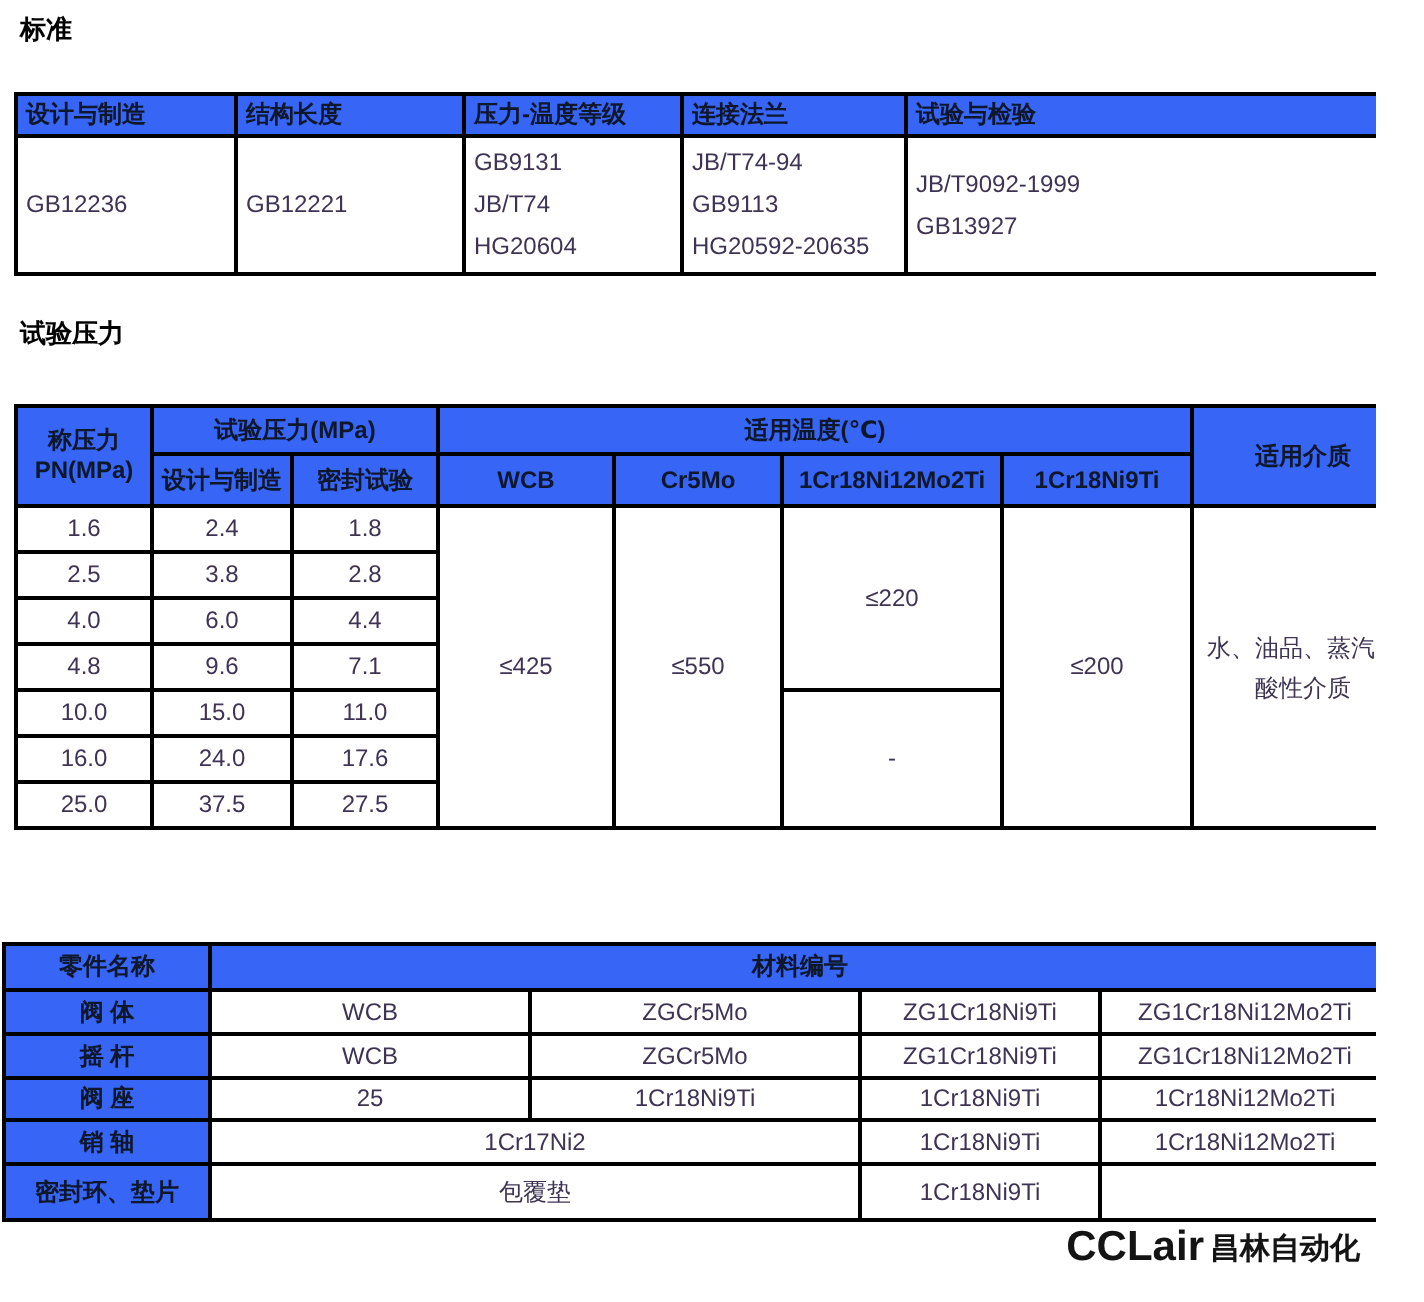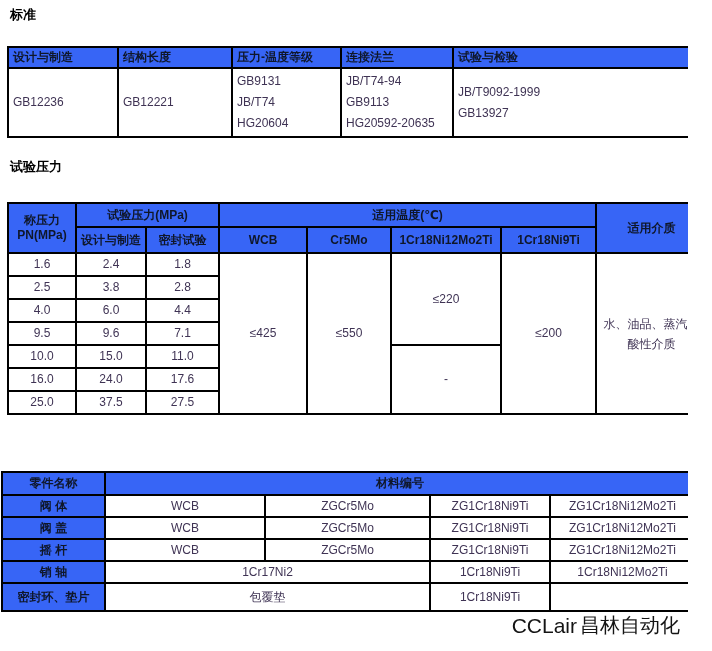--- a/index.html
+++ b/index.html
@@ -25,24 +25,24 @@
   
   .t-standards th{text-align:left;padding:2px 4px;}
   .t-standards td{text-align:left;padding:2px 4px;line-height:21px;}
   
   .t-pressure th,.t-pressure td{text-align:center;}
   .t-pressure .media-cell{line-height:20px;padding:0 2px;}
   
   .t-materials th{text-align:center;}
   .watermark{
     position:absolute;right:8px;top:612px;display:flex;align-items:center;gap:3px;
-    color:#141414;font-weight:normal;white-space:nowrap;
+    color:#141414;font-weight:bold;white-space:nowrap;
   }
   .watermark .wm-latin{font-size:21px;letter-spacing:0px;}
-  .watermark .wm-cjk{font-size:20px;}
+  .watermark .wm-cjk{font-size:15px;}
 </style>
 </head>
 <body>
 
 <div class="page">
 
   <div class="sec-title" style="top:6px;">标准</div>
 
   <table class="tbl t-standards" style="left:7px;top:46px;width:699px;">
     <colgroup>
@@ -126,21 +126,21 @@
         <td>2.5</td>
         <td>3.8</td>
         <td>2.8</td>
       </tr>
       <tr style="height:23px">
         <td>4.0</td>
         <td>6.0</td>
         <td>4.4</td>
       </tr>
       <tr style="height:23px">
-        <td>9.5</td>
+        <td>4.8</td>
         <td>9.6</td>
         <td>7.1</td>
       </tr>
       <tr style="height:23px">
         <td>10.0</td>
         <td>15.0</td>
         <td>11.0</td>
         <td rowspan="3">-</td>
       </tr>
       <tr style="height:23px">
@@ -171,33 +171,33 @@
         <th colspan="4">材料编号</th>
       </tr>
       <tr style="height:22px">
         <th>阀 体</th>
         <td>WCB</td>
         <td>ZGCr5Mo</td>
         <td>ZG1Cr18Ni9Ti</td>
         <td>ZG1Cr18Ni12Mo2Ti</td>
       </tr>
       <tr style="height:22px">
-        <th>阀 盖</th>
-        <td>WCB</td>
-        <td>ZGCr5Mo</td>
-        <td>ZG1Cr18Ni9Ti</td>
-        <td>ZG1Cr18Ni12Mo2Ti</td>
-      </tr>
-      <tr style="height:22px">
         <th>摇 杆</th>
         <td>WCB</td>
         <td>ZGCr5Mo</td>
         <td>ZG1Cr18Ni9Ti</td>
         <td>ZG1Cr18Ni12Mo2Ti</td>
       </tr>
+      <tr style="height:21px">
+        <th>阀 座</th>
+        <td>25</td>
+        <td>1Cr18Ni9Ti</td>
+        <td>1Cr18Ni9Ti</td>
+        <td>1Cr18Ni12Mo2Ti</td>
+      </tr>
       <tr style="height:22px">
         <th>销 轴</th>
         <td colspan="2">1Cr17Ni2</td>
         <td>1Cr18Ni9Ti</td>
         <td>1Cr18Ni12Mo2Ti</td>
       </tr>
       <tr style="height:28px">
         <th>密封环、垫片</th>
         <td colspan="2">包覆垫</td>
         <td>1Cr18Ni9Ti</td>

